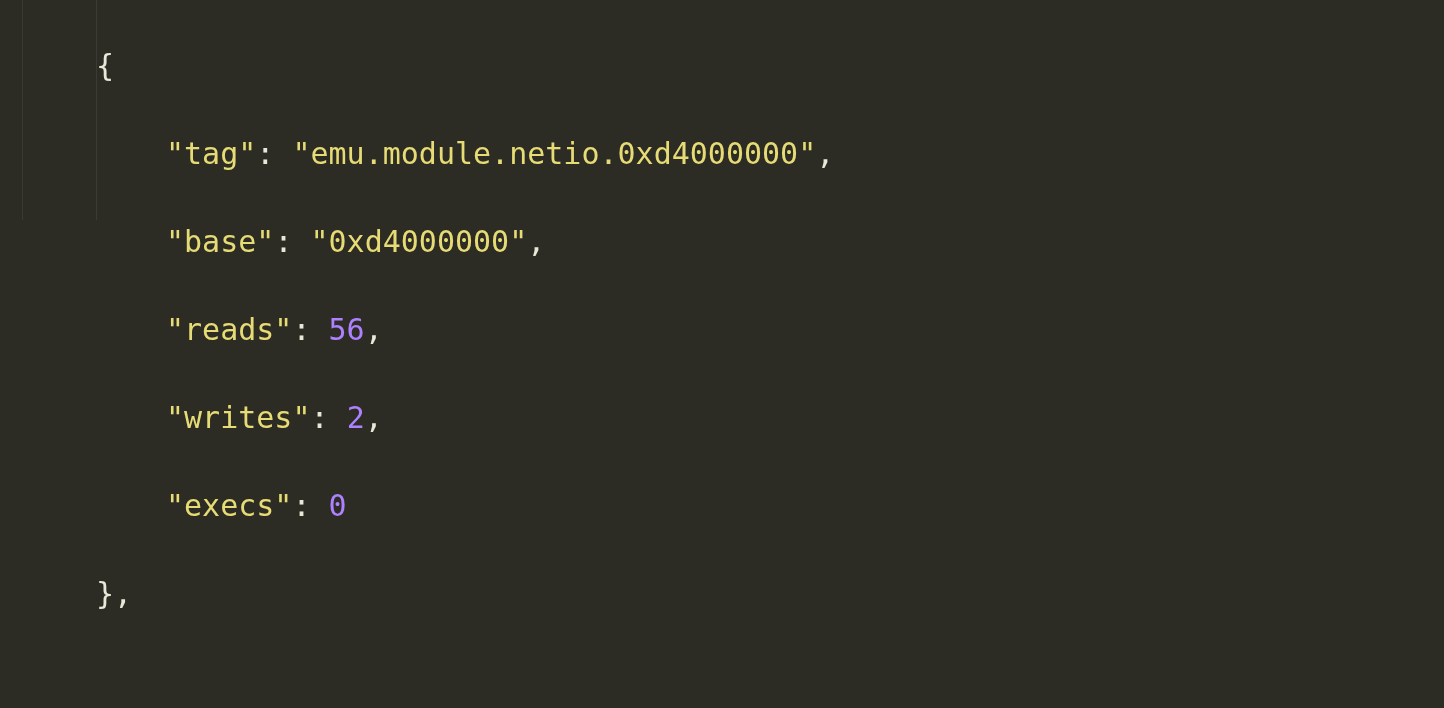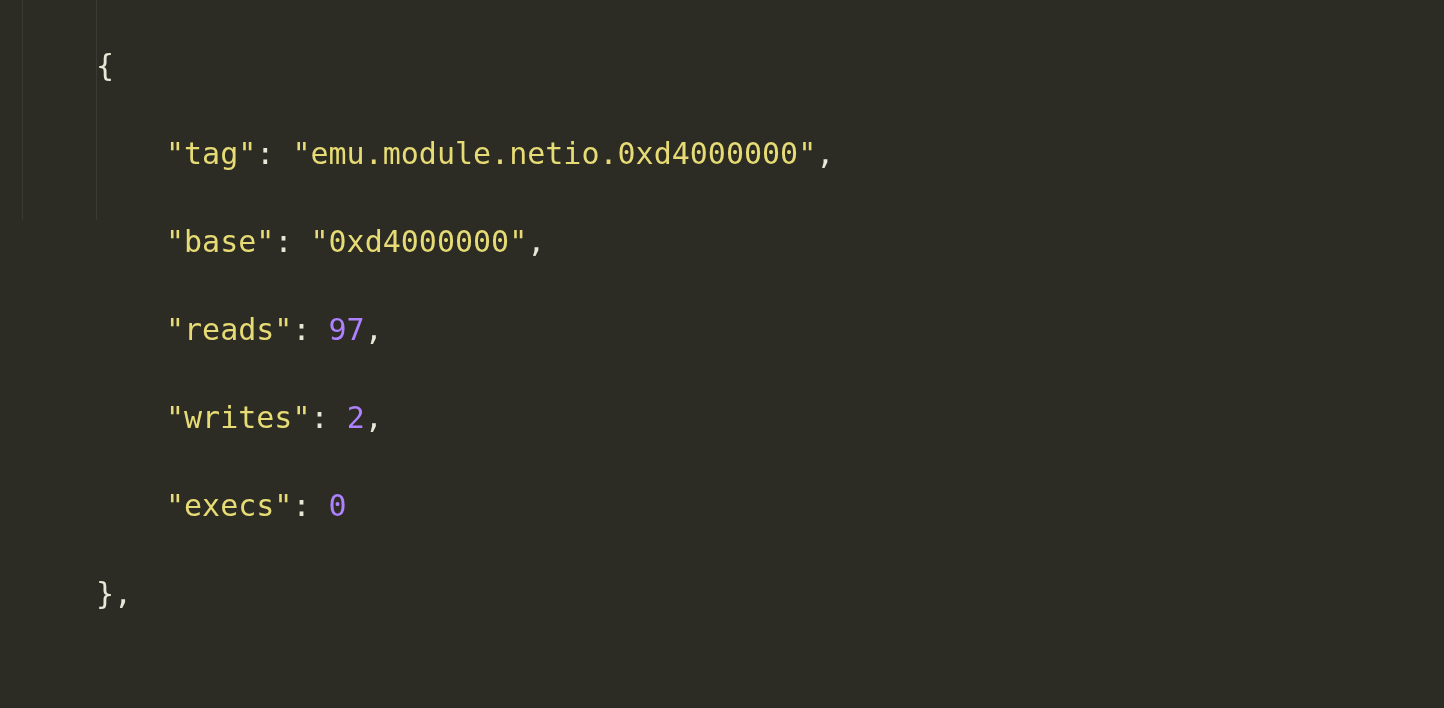--- a/index.html
+++ b/index.html
@@ -55,21 +55,21 @@
 <body>
 
 <div class="editor">
   <div class="gutter"></div>
   <div class="indent-guide"></div>
 
   <div class="codeblock">
 <span class="line"><span class="punct">{</span></span>
 <span class="line i1"><span class="key">"tag"</span><span class="colon">: </span><span class="string">"emu.module.netio.0xd4000000"</span><span class="comma">,</span></span>
 <span class="line i1"><span class="key">"base"</span><span class="colon">: </span><span class="string">"0xd4000000"</span><span class="comma">,</span></span>
-<span class="line i1"><span class="key">"reads"</span><span class="colon">: </span><span class="number">97</span><span class="comma">,</span></span>
+<span class="line i1"><span class="key">"reads"</span><span class="colon">: </span><span class="number">56</span><span class="comma">,</span></span>
 <span class="line i1"><span class="key">"writes"</span><span class="colon">: </span><span class="number">2</span><span class="comma">,</span></span>
 <span class="line i1"><span class="key">"execs"</span><span class="colon">: </span><span class="number">0</span></span>
 <span class="line"><span class="punct">},</span></span>
 <span class="line"> </span>
 
 
 
 
 
 

